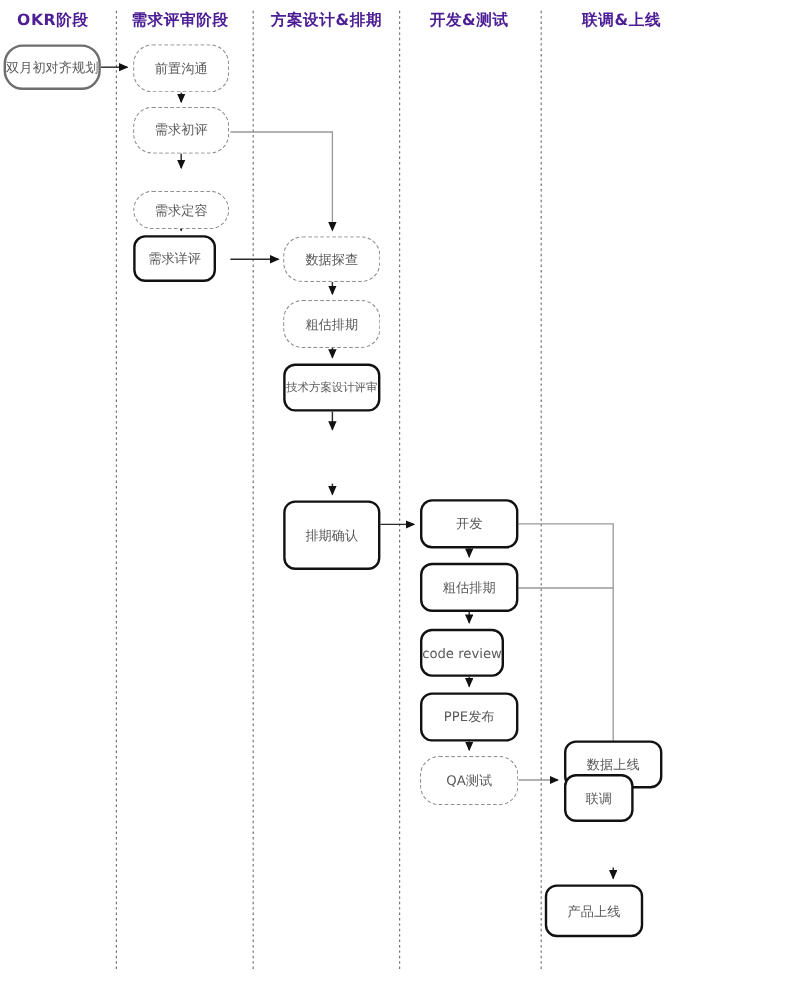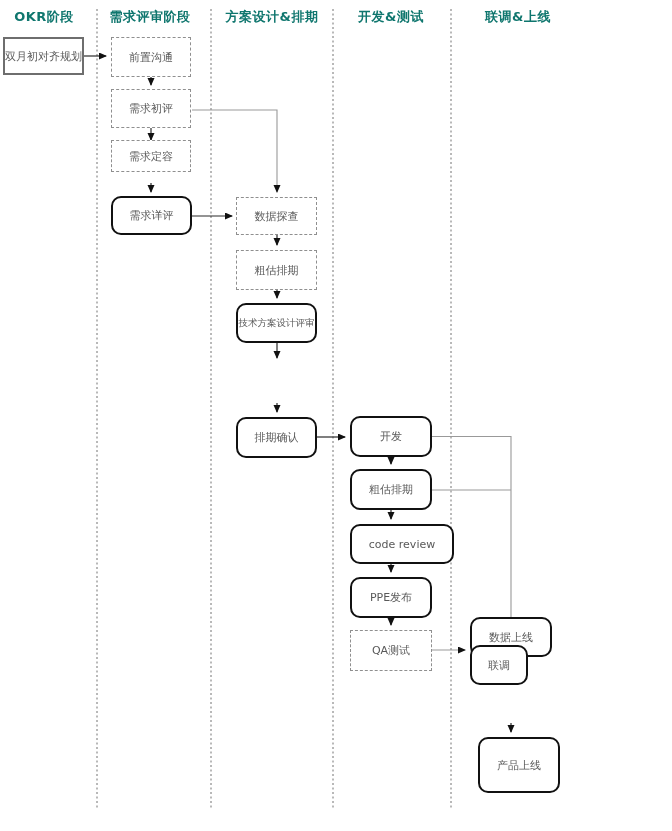--- a/index.html
+++ b/index.html
@@ -1,27 +1,27 @@
 <!DOCTYPE html>
 <html><head>
 <meta charset="utf-8">
 <style>
   html,body { margin:0; padding:0; background:#ffffff; }
   body { width:672px; height:831px; font-family:"DejaVu Sans","Liberation Sans",sans-serif; }
   .canvas { position:relative; width:672px; height:831px; background:#ffffff; overflow:hidden; }
   svg.edges-layer { position:absolute; left:0; top:0; width:672px; height:831px; }
   .lane-title {
     position:absolute; top:8px; transform:translateX(-50%);
-    font-size:13px; font-weight:bold; color:#0f766e; white-space:nowrap;
+    font-size:13px; font-weight:bold; color:#4c1d95; white-space:nowrap;
     letter-spacing:0.5px;
   }
   .node {
     position:absolute; box-sizing:border-box; background:#ffffff;
     display:flex; align-items:center; justify-content:center;
-    font-size:11px; color:#595959; border-radius:0; white-space:nowrap;
+    font-size:11px; color:#595959; border-radius:16px; white-space:nowrap;
     z-index:2;
   }
   .node.dashed { border:1px dashed #8f8f8f; }
   .node.solid  { border:2px solid #6e6e6e; }
   .node.bold   { border:2.5px solid #111111; border-radius:10px; }
   .node.long   { font-size:9.5px; }
 </style>
 </head>
 <body>
 
@@ -77,59 +77,59 @@
   <div class="node solid" style="left:3px;   top:37px;  width:81px; height:38px">
     <span>双月初对齐规划</span>
   </div>
 
   <div class="node dashed" style="left:111px; top:37px;  width:80px; height:40px">
     <span>前置沟通</span>
   </div>
   <div class="node dashed" style="left:111px; top:89px;  width:80px; height:39px">
     <span>需求初评</span>
   </div>
-  <div class="node dashed" style="left:111px; top:140px; width:80px; height:32px">
+  <div class="node dashed" style="left:111px; top:159px; width:80px; height:32px">
     <span>需求定容</span>
   </div>
-  <div class="node bold" style="left:111px; top:196px; width:81px; height:39px">
+  <div class="node bold" style="left:111px; top:196px; width:69px; height:39px">
     <span>需求详评</span>
   </div>
 
   <div class="node dashed" style="left:236px; top:197px; width:81px; height:38px">
     <span>数据探查</span>
   </div>
   <div class="node dashed" style="left:236px; top:250px; width:81px; height:40px">
     <span>粗估排期</span>
   </div>
   <div class="node bold long" style="left:236px; top:303px; width:81px; height:40px">
     <span>技术方案设计评审</span>
   </div>
-  <div class="node bold" style="left:236px; top:417px; width:81px; height:41px">
+  <div class="node bold" style="left:236px; top:417px; width:81px; height:58px">
     <span>排期确认</span>
   </div>
 
   <div class="node bold" style="left:350px; top:416px; width:82px; height:41px">
     <span>开发</span>
   </div>
   <div class="node bold" style="left:350px; top:469px; width:82px; height:41px">
     <span>粗估排期</span>
   </div>
-  <div class="node bold" style="left:350px; top:524px; width:104px; height:40px">
+  <div class="node bold" style="left:350px; top:524px; width:70px; height:40px">
     <span>code review</span>
   </div>
   <div class="node bold" style="left:350px; top:577px; width:82px; height:41px">
     <span>PPE发布</span>
   </div>
   <div class="node dashed" style="left:350px; top:630px; width:82px; height:41px">
     <span>QA测试</span>
   </div>
 
   <div class="node bold" style="left:470px; top:617px; width:82px; height:40px">
     <span>数据上线</span>
   </div>
   <div class="node bold" style="left:470px; top:645px; width:58px; height:40px">
     <span>联调</span>
   </div>
-  <div class="node bold" style="left:478px; top:737px; width:82px; height:56px">
+  <div class="node bold" style="left:454px; top:737px; width:82px; height:44px">
     <span>产品上线</span>
   </div>
 
 </div>
 
 </body></html>

